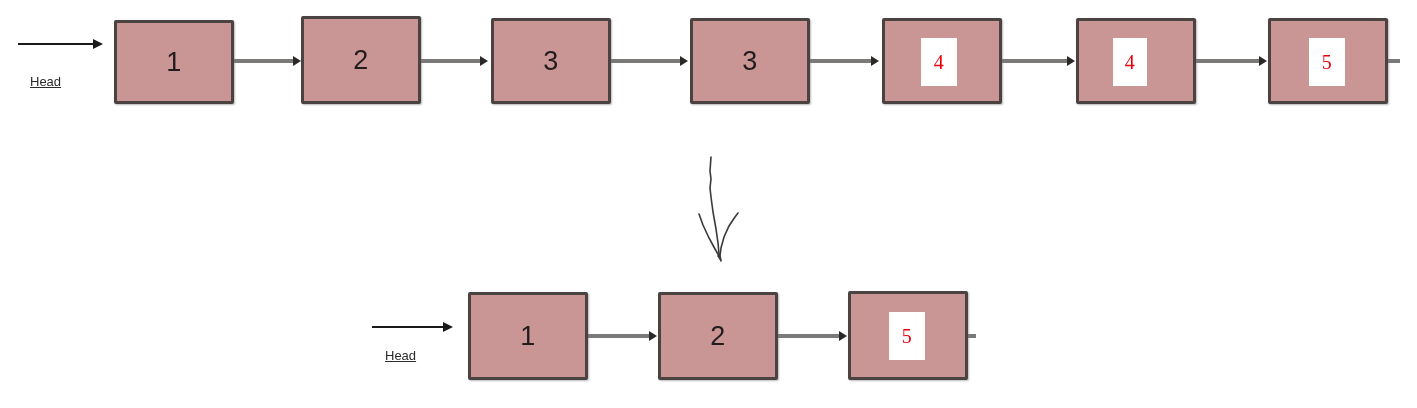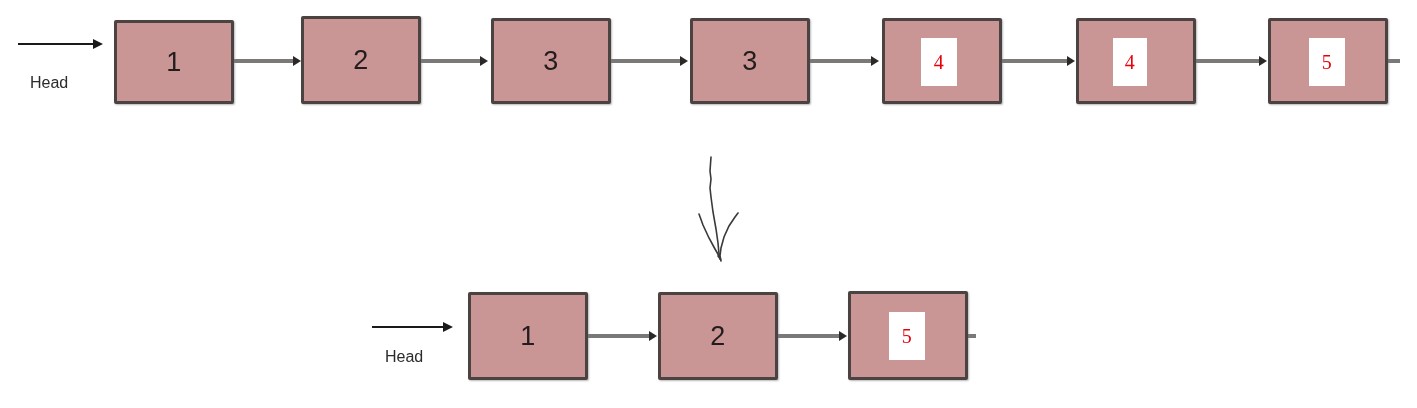--- a/index.html
+++ b/index.html
@@ -89,23 +89,24 @@
     transform: translateY(-50%);
     width: 0;
     height: 0;
     border-left: 10px solid #1a1a1a;
     border-top: 5px solid transparent;
     border-bottom: 5px solid transparent;
   }
   .head-label {
     position: absolute;
     font-family: "Liberation Sans", sans-serif;
-    font-size: 16px;
+    font-size: 13px;
     color: #2b2b2b;
     white-space: nowrap;
+    text-decoration: underline;
   }
 
   
   .sketch-arrow {
     position: absolute;
     left: 680px;
     top: 155px;
     width: 70px;
     height: 110px;
   }

